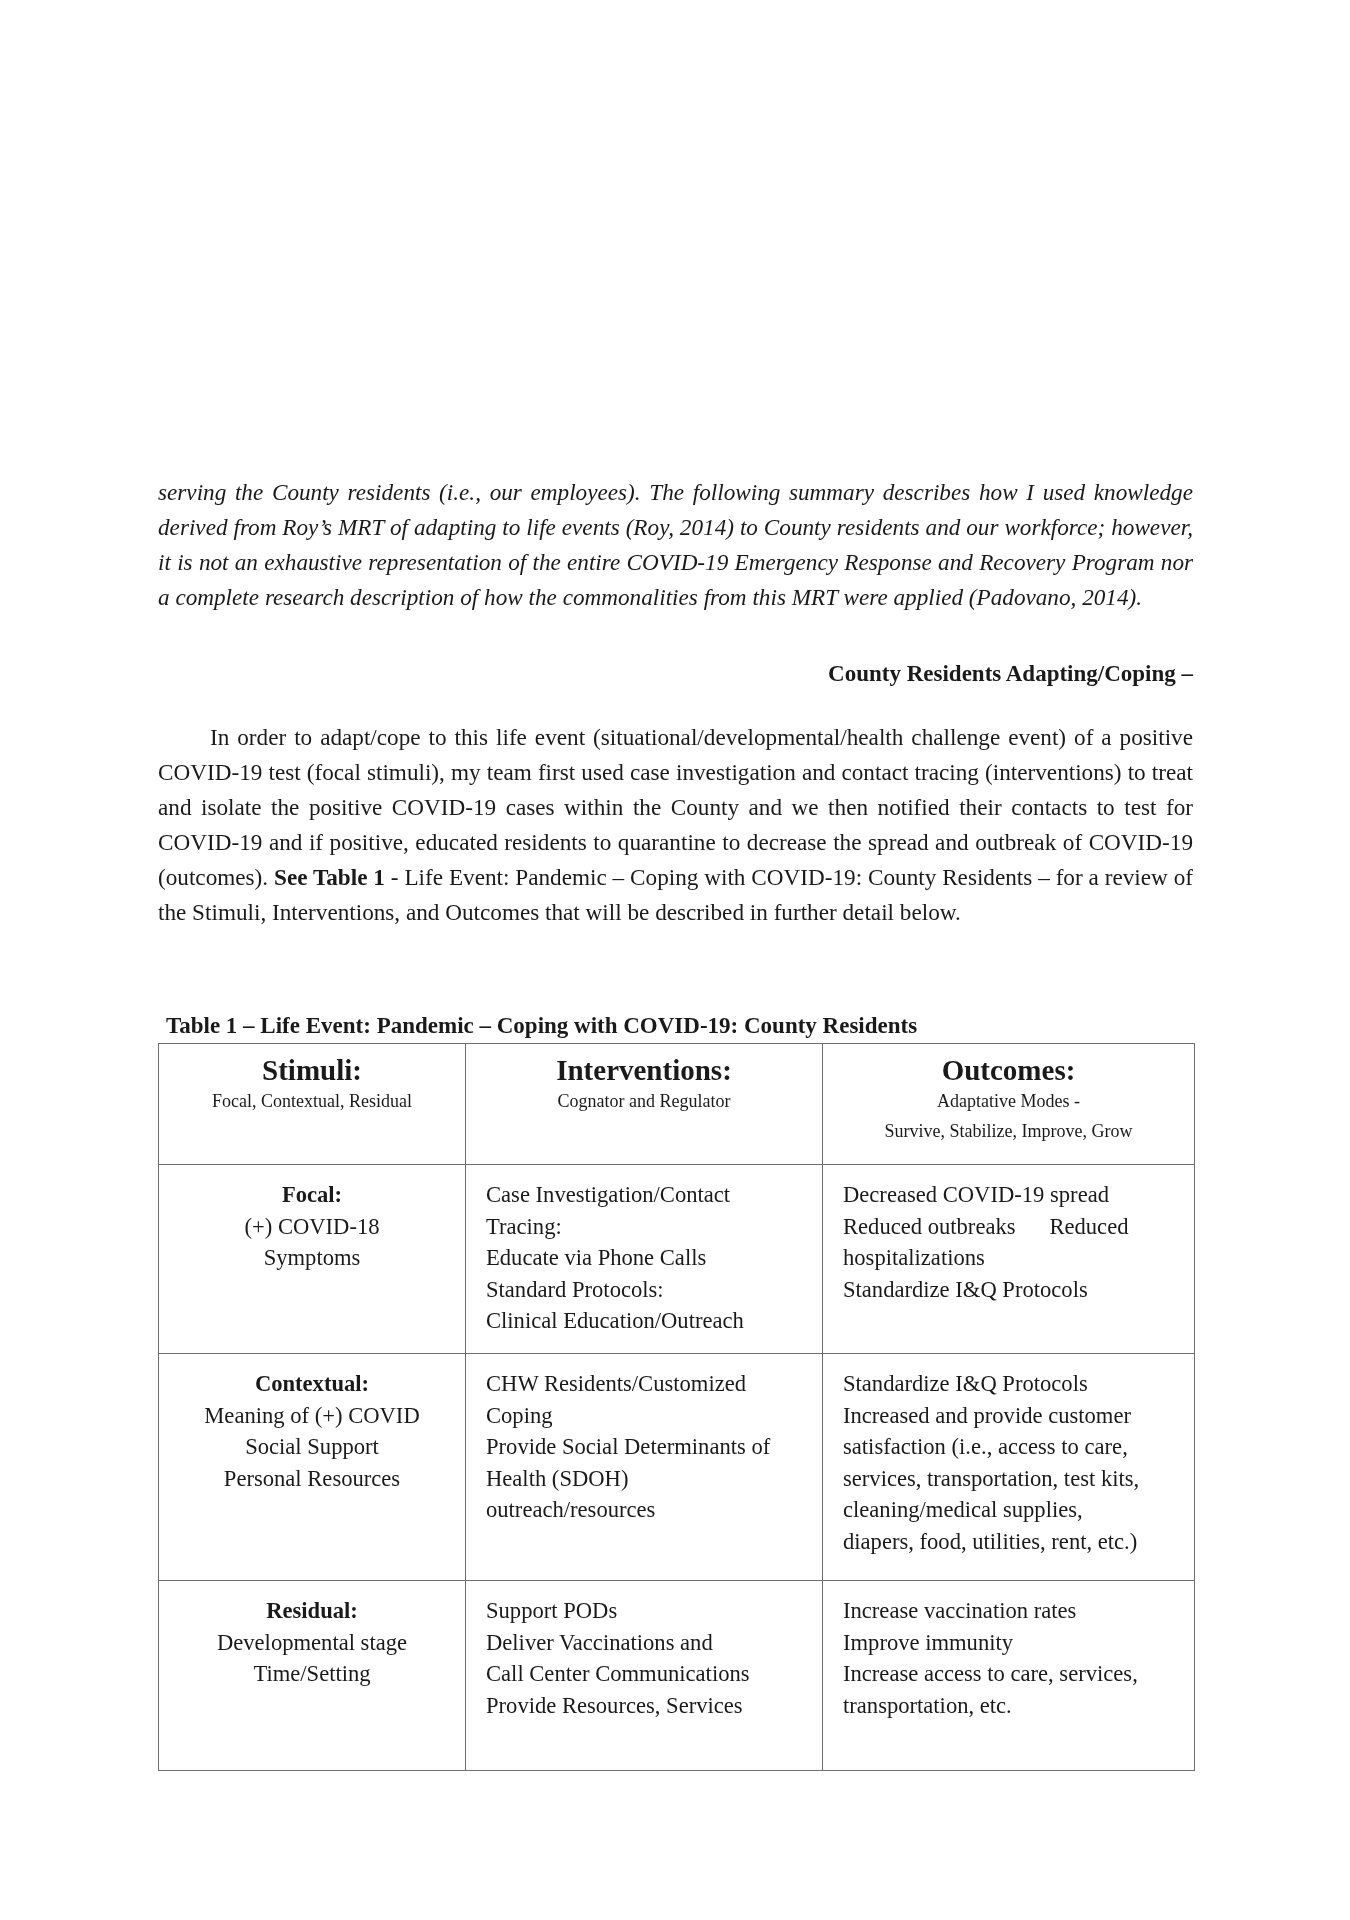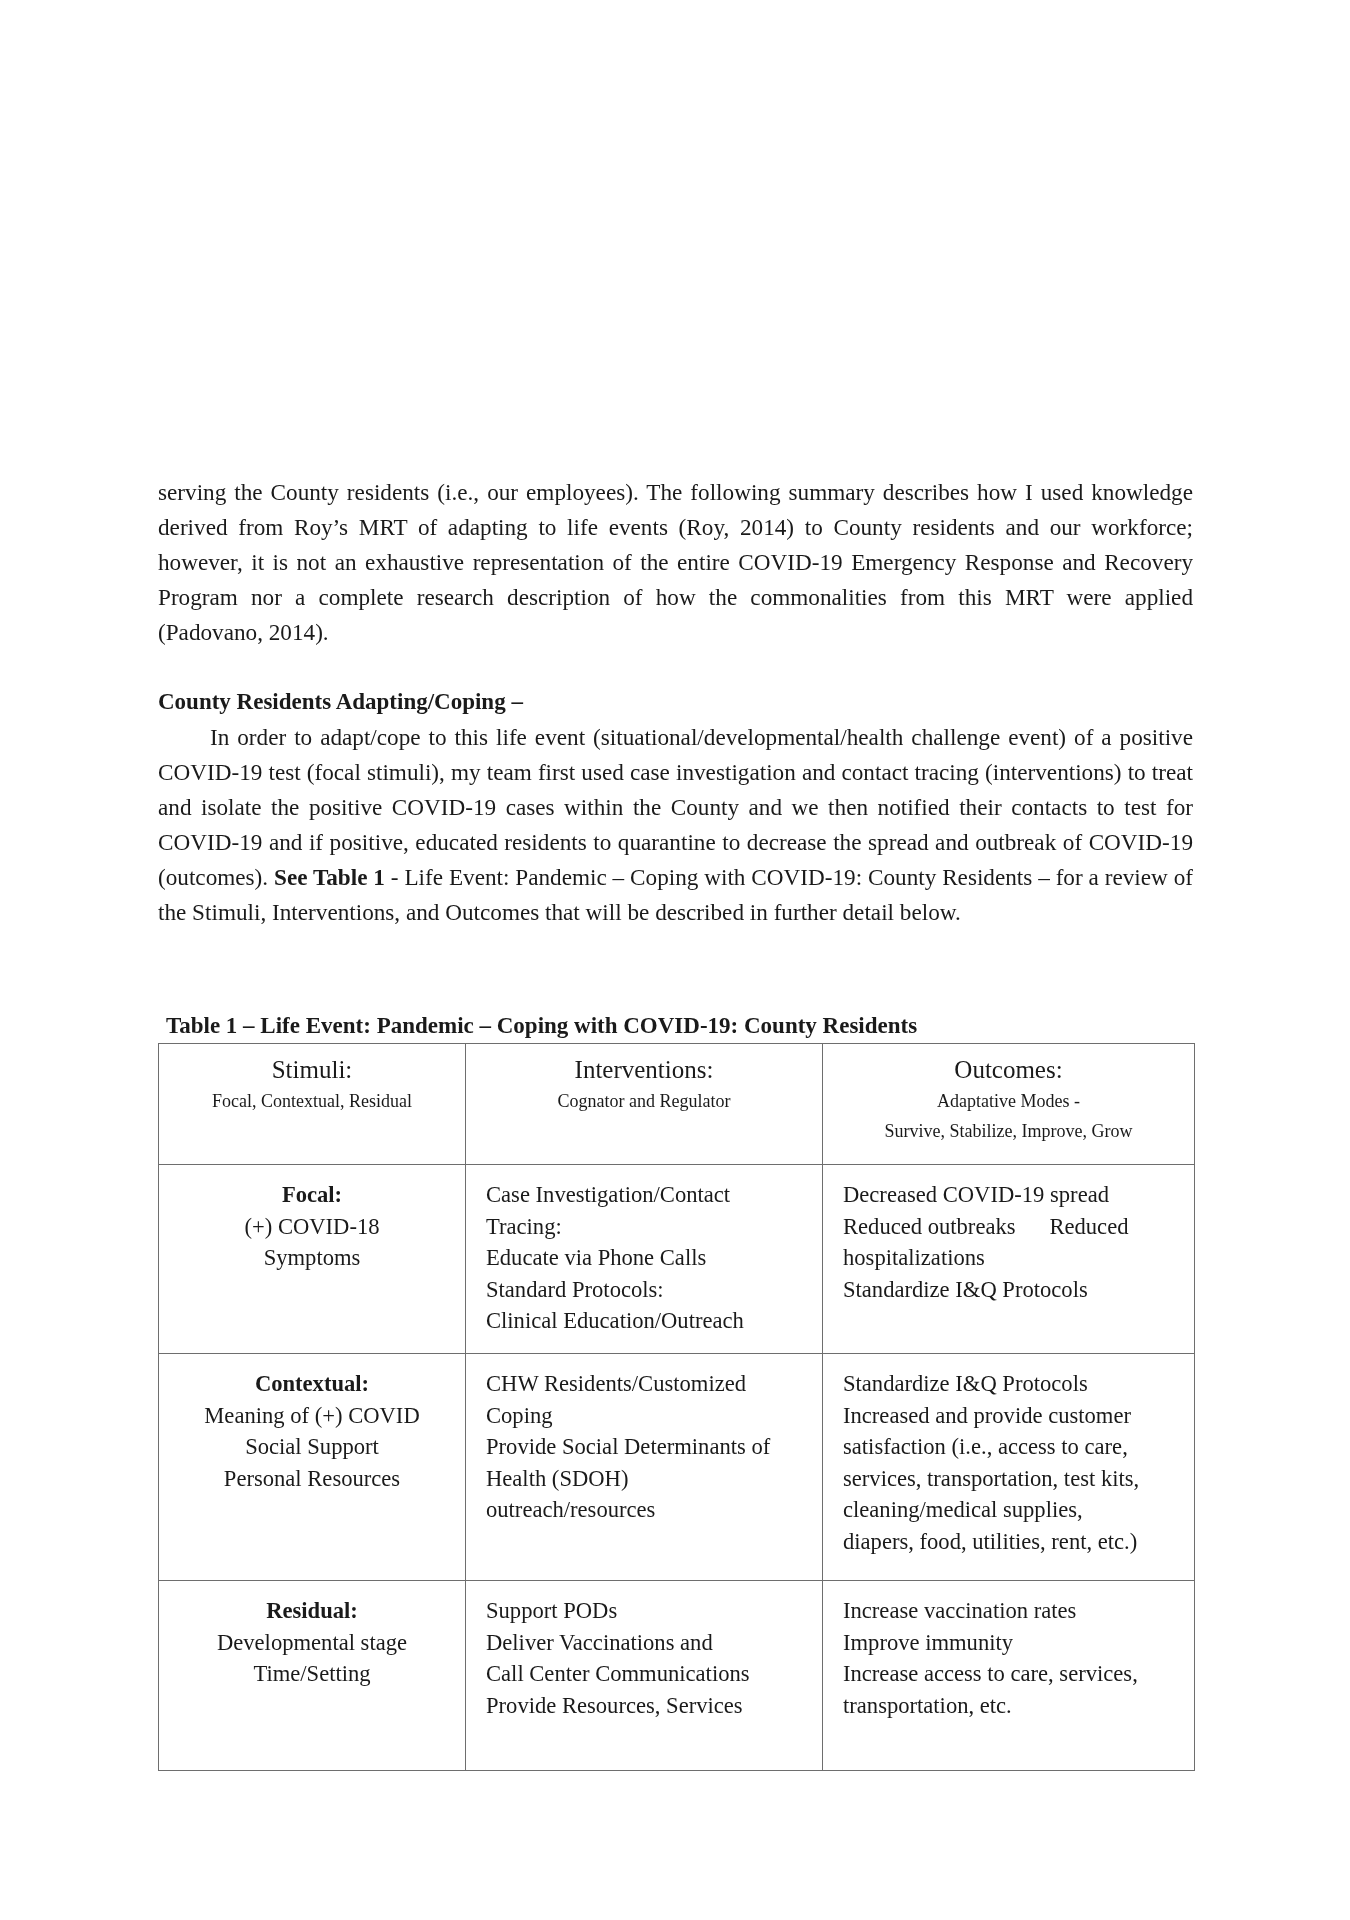--- a/index.html
+++ b/index.html
@@ -1,36 +1,36 @@
 <!DOCTYPE html>
 <html><head>
 <meta charset="utf-8">
 <style>
   html, body { margin: 0; padding: 0; background: #ffffff; }
   body { width: 1350px; height: 1920px; position: relative; overflow: hidden;
          font-family: "Liberation Serif", "DejaVu Serif", serif; color: #1a1a1a; }
   .page { position: absolute; left: 0; top: 0; width: 1350px; height: 1920px; }
   .para { position: absolute; left: 158px; width: 1035px; font-size: 23.2px;
           line-height: 35px; text-align: justify; text-align-last: left; margin: 0; }
-  #p1 { top: 475px; }
-  .heading { position: absolute; left: 158px; width: 1035px; top: 684px;
-             text-align: left; font-weight: bold; font-size: 23px; line-height: 35px; margin: 0; }
+  #p1 { top: 475px; font-style: italic; }
+  .heading { position: absolute; left: 158px; width: 1035px; top: 656px;
+             text-align: right; font-weight: bold; font-size: 23px; line-height: 35px; margin: 0; }
   #p2 { top: 720px; text-indent: 52px; }
   .bold { font-weight: bold; }
   .caption { position: absolute; left: 158px; top: 1000px; font-weight: bold;
              font-size: 23px; line-height: 35px; margin: 8px; }
   table.t1 { position: absolute; left: 158px; top: 1043px; width: 1036px;
              border-collapse: collapse; table-layout: fixed; }
   table.t1 td, table.t1 th { border: 1.5px solid #6e6e6e; vertical-align: top;
              font-size: 22.6px; line-height: 31.6px; padding: 0; }
   col.c1 { width: 307px; } col.c2 { width: 357px; } col.c3 { width: 372px; }
   th { font-weight: normal; text-align: center; }
   .hrow { height: 121px; }
   .th-inner { padding-top: 10px; }
-  .th-title { display: block; font-weight: normal; font-size: 25px; line-height: 32px; }
+  .th-title { display: block; font-weight: bold; font-size: 29px; line-height: 32px; }
   .th-sub { display: block; font-size: 18px; line-height: 30px; }
   .r1 { height: 189px; } .r2 { height: 227px; } .r3 { height: 190px; margin-left: 20px; }
   .cell { padding: 14px 20px 0 20px; }
   .stim { text-align: center; }
   .stim .lbl { font-weight: bold; display: block; }
   .line { display: block; }
 </style>
 </head>
 <body>
 

